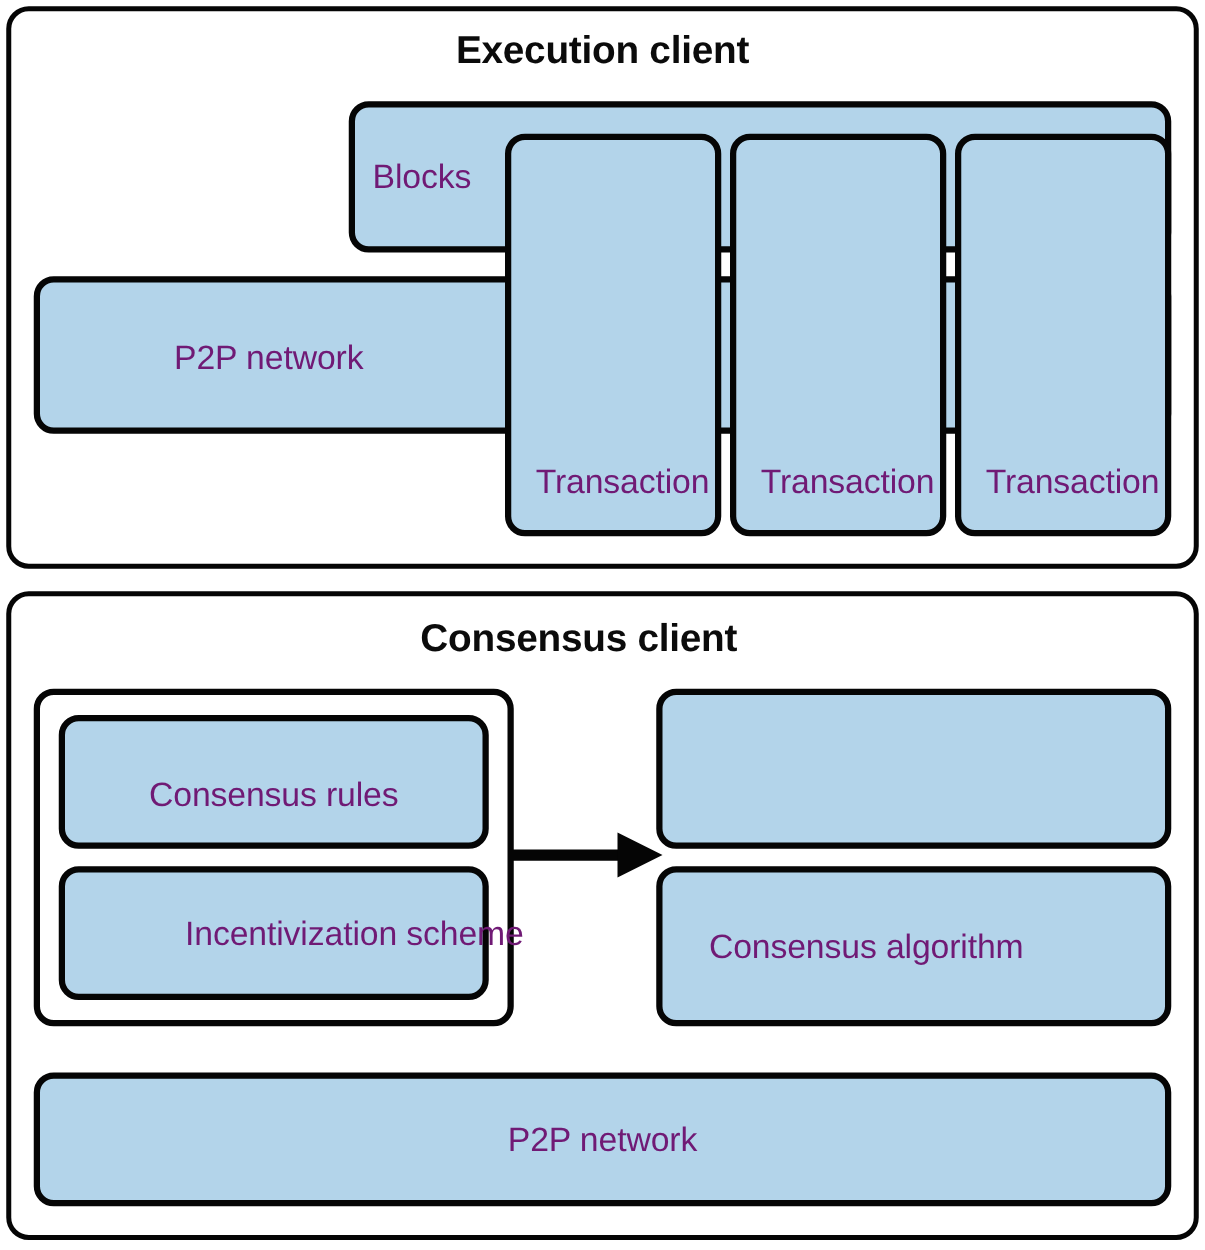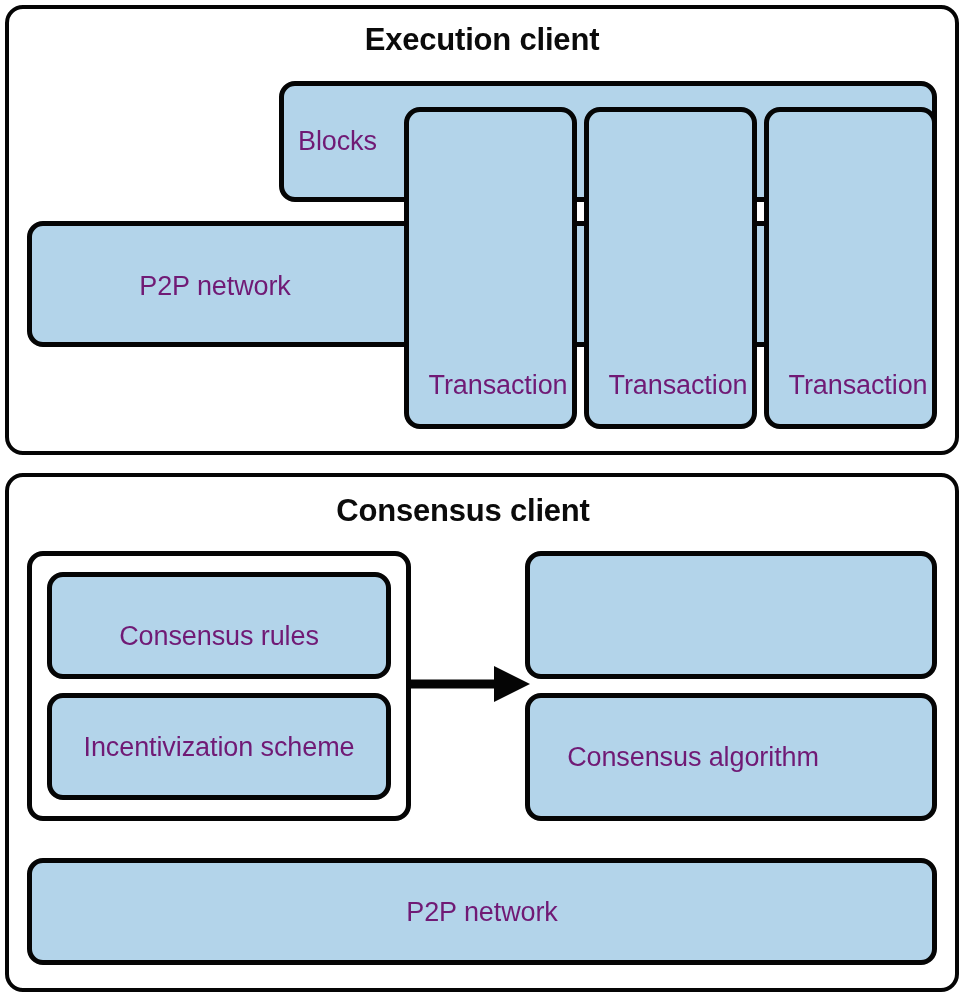--- a/index.html
+++ b/index.html
@@ -82,21 +82,21 @@
   
   #cons-panel  { left: 5px; top: 473px; width: 954px; height: 519px; }
   #cons-title  { left: 5px; top: 493px; width: 916px; }
 
   #rules-group { left: 27px;  top: 551px; width: 384px; height: 270px; }
 
   #rules-box    { left: 47px;  top: 572px; width: 344px; height: 107px; }
   #rules-label  { left: 47px;  top: 611px; width: 344px; text-align: center; margin-top: 10px; }
 
   #incent-box   { left: 47px;  top: 693px; width: 344px; height: 107px; }
-  #incent-label { left: 47px;  top: 732px; width: 344px; text-align: center; }
+  #incent-label { left: 47px;  top: 732px; width: 344px; text-align: right; padding-left: 28px; }
 
   #state-box    { left: 525px; top: 551px; width: 412px; height: 128px; }
   #state-label  { left: 525px; top: 600px; width: 412px; text-align: center; }
 
   #algo-box     { left: 525px; top: 693px; width: 412px; height: 128px; }
   #algo-label   { left: 525px; top: 742px; width: 336px; text-align: center; }
 
   #p2p-cons-box   { left: 27px; top: 858px; width: 910px; height: 107px; }
   #p2p-cons-label { left: 27px; top: 897px; width: 910px; text-align: center; }
 

